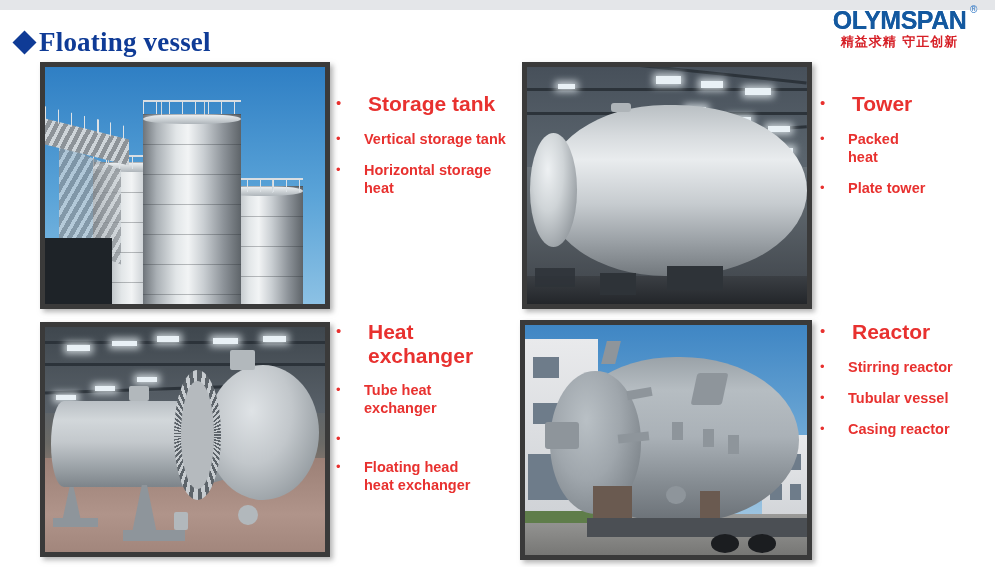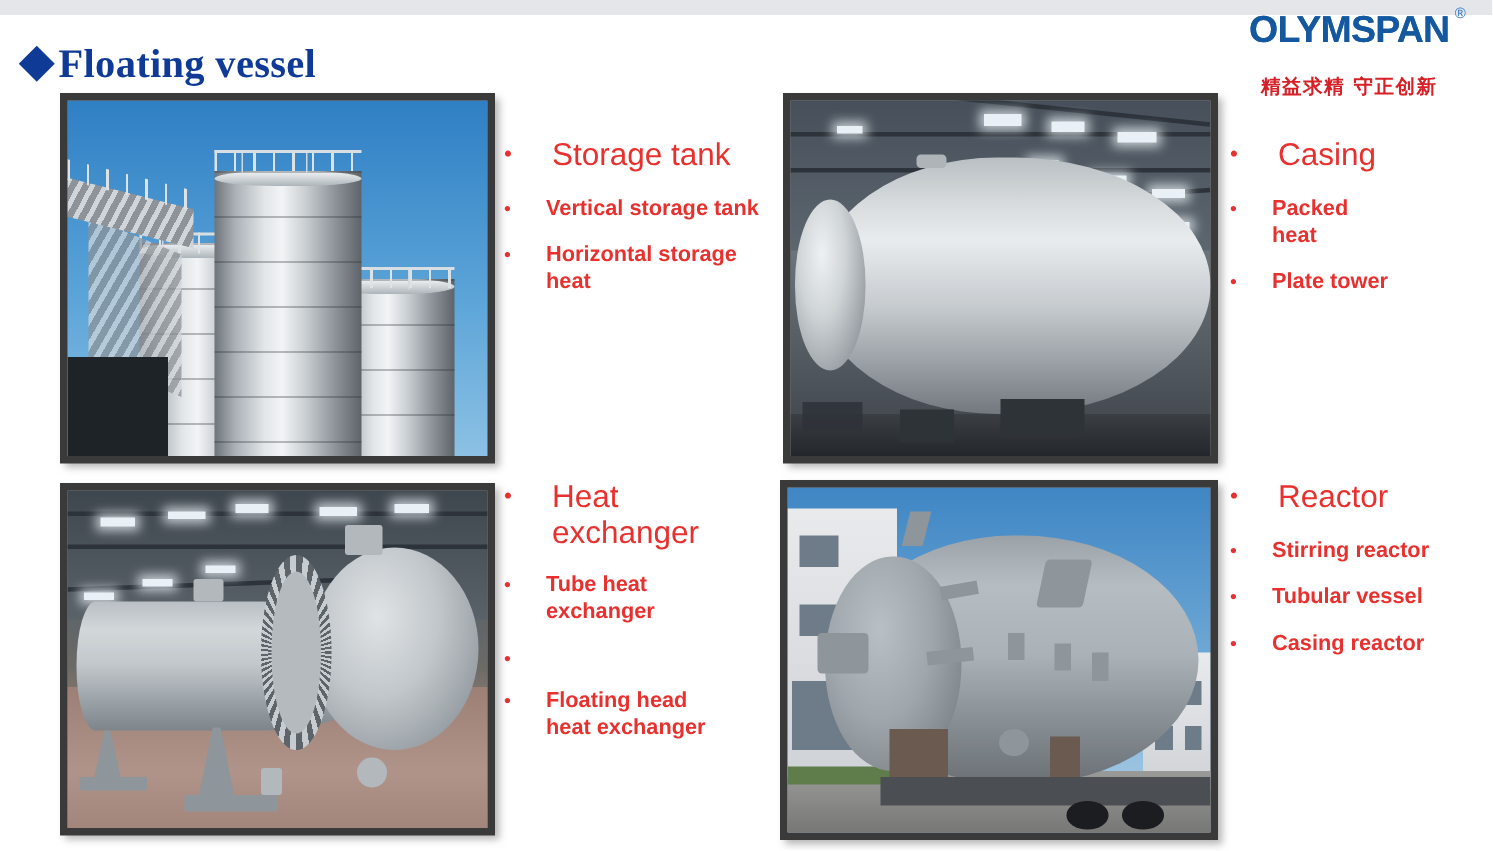--- a/index.html
+++ b/index.html
@@ -25,21 +25,21 @@
   .logo-main{position:relative;display:inline-block;}
   .logo-word{
     font-family:"Liberation Sans",sans-serif;font-weight:bold;font-size:25px;
     color:#1257a8;letter-spacing:-0.5px;line-height:1;
     background:linear-gradient(180deg,#1f6dc0 0%,#0e4b96 100%);
     -webkit-background-clip:text;background-clip:text;color:#14599f;
   }
   .logo-reg{position:absolute;top:-4px;right:-11px;font-size:10px;color:#2a74c4;}
   .logo-cn{
     font-family:"DejaVu Sans",sans-serif;font-weight:bold;font-size:13px;
-    color:#d61f26;letter-spacing:1px;margin-top:16px;white-space:nowrap;
+    color:#d61f26;letter-spacing:1px;margin-top:0;white-space:nowrap;
   }
 
   
   .frame{position:absolute;background:#3a3a3a;padding:5px;
          box-shadow:3px 3px 5px rgba(120,120,120,.55);}
   .photo{width:100%;height:100%;overflow:hidden;position:relative;background:#888;}
 
   .f-tl{left:40px;top:62px;width:280px;height:237px;}
   .f-tr{left:522px;top:62px;width:280px;height:237px;}
   .f-bl{left:40px;top:322px;width:280px;height:225px;}
@@ -50,21 +50,21 @@
   .c-tl{left:336px;top:92px;width:180px;}
   .c-tr{left:820px;top:92px;width:172px;}
   .c-bl{left:336px;top:320px;width:180px;}
   .c-br{left:820px;top:320px;width:172px;}
 
   .row{display:flex;align-items:flex-start;}
   .bullet{color:#e8312f;font-size:15px;line-height:1;flex:0 0 auto;padding-top:3px;}
   .head-row{margin-bottom:14px;}
   .head-row .bullet{width:32px;}
   .head{
-    color:#e8312f;font-weight:normal;font-size:21px;line-height:1.12;
+    color:#e8312f;font-weight:bold;font-size:21px;line-height:1.12;
     font-family:"Liberation Sans",sans-serif;
   }
   .item-row{margin-bottom:13px;}
   .item-row .bullet{width:28px;font-size:13px;padding-top:2px;}
   .item{
     color:#e8312f;font-weight:bold;font-size:14.5px;line-height:1.25;
     font-family:"Liberation Sans",sans-serif;
   }
 
   
@@ -288,21 +288,21 @@
     </div>
     <div class="row item-row">
       <span class="bullet">•</span>
       <span class="item">Horizontal storage heat</span>
     </div>
   </div>
 
   <div class="col c-tr">
     <div class="row head-row">
       <span class="bullet">•</span>
-      <span class="head">Casing</span>
+      <span class="head">Tower</span>
     </div>
     <div class="row item-row">
       <span class="bullet">•</span>
       <span class="item" style="max-width:62px;">Packed heat</span>
     </div>
     <div class="row item-row">
       <span class="bullet">•</span>
       <span class="item">Plate tower</span>
     </div>
   </div>

